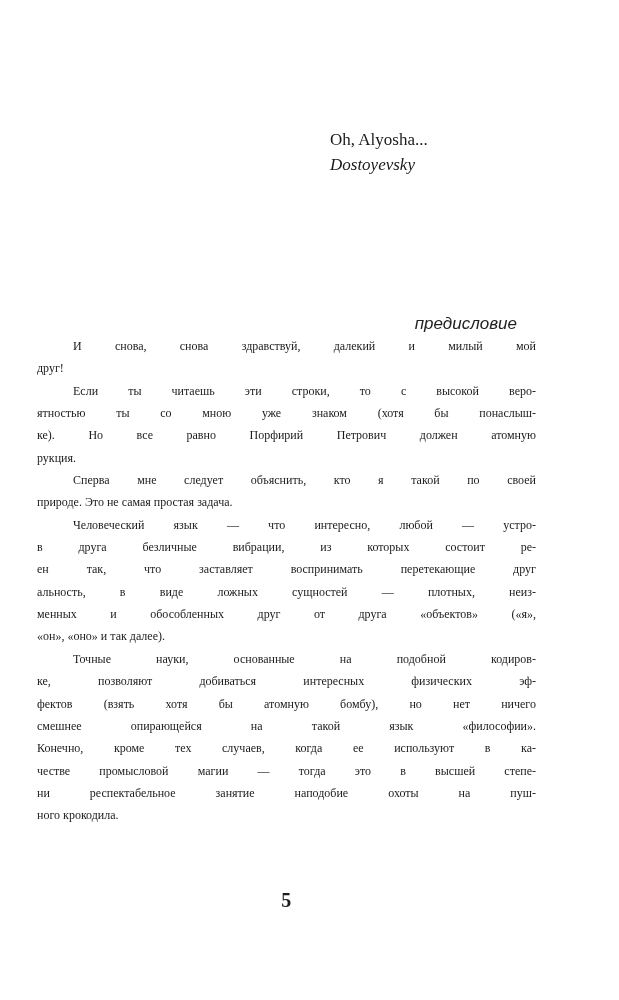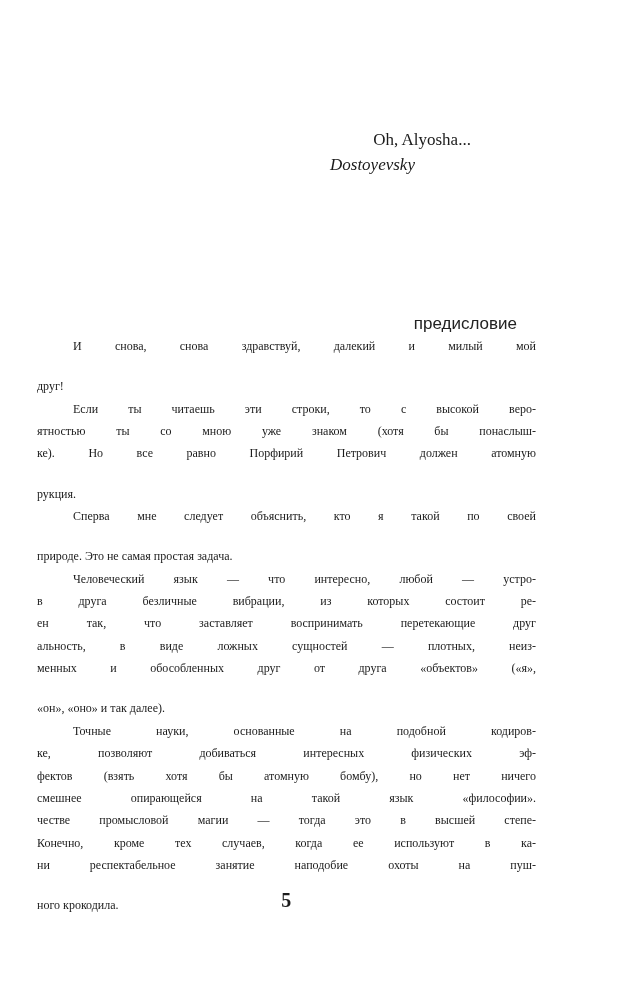--- a/index.html
+++ b/index.html
@@ -13,49 +13,50 @@
     overflow: hidden;
   }
   .epigraph {
     position: absolute;
     left: 330px;
     top: 127px;
     width: 184px;
     font-size: 17px;
     line-height: 25px;
   }
-  .epigraph .quote { text-align: center; }
+  .epigraph .quote { text-align: left; }
   .epigraph .author { text-align: left; font-style: italic; }
   .section-heading {
     position: absolute;
     left: 37px;
     top: 314px;
     width: 480px;
     text-align: right;
     font-family: "Liberation Sans", sans-serif;
+    font-style: italic;
     font-size: 17px;
     color: #222222;
   }
   .body-text {
     position: absolute;
     left: 37px;
     top: 335px;
     width: 499px;
     font-size: 12px;
     line-height: 22.35px;
   }
   .line {
     text-align: justify;
     text-align-last: justify;
     white-space: normal;
     height: 22.35px;
     overflow: visible;
   }
   .line.first { text-indent: 36px; }
-  .line.plast { text-align-last: left; margin-top: 18px; }
+  .line.plast { text-align-last: left; }
   .page-number {
     position: absolute;
     left: 37px;
     top: 889px;
     width: 499px;
     text-align: center;
     font-size: 20px;
     font-weight: bold;
     letter-spacing: 0.5px;
   }
@@ -93,22 +94,22 @@
       <div class="line">ен так, что заставляет воспринимать перетекающие друг</div>
       <div class="line">альность, в виде ложных сущностей — плотных, неиз-</div>
       <div class="line">менных и обособленных друг от друга «объектов» («я»,</div>
       <div class="line plast">«он», «оно» и так далее).</div>
     </div>
     <div class="paragraph">
       <div class="line first">Точные науки, основанные на подобной кодиров-</div>
       <div class="line">ке, позволяют добиваться интересных физических эф-</div>
       <div class="line">фектов (взять хотя бы атомную бомбу), но нет ничего</div>
       <div class="line">смешнее опирающейся на такой язык «философии».</div>
+      <div class="line">Конечно, кроме тех случаев, когда ее используют в ка-</div>
       <div class="line">честве промысловой магии — тогда это в высшей степе-</div>
-      <div class="line">Конечно, кроме тех случаев, когда ее используют в ка-</div>
       <div class="line">ни респектабельное занятие наподобие охоты на пуш-</div>
       <div class="line plast">ного крокодила.</div>
     </div>
   </div>
 
   <div class="page-number">5</div>
 
 </div>
 
 </body></html>

